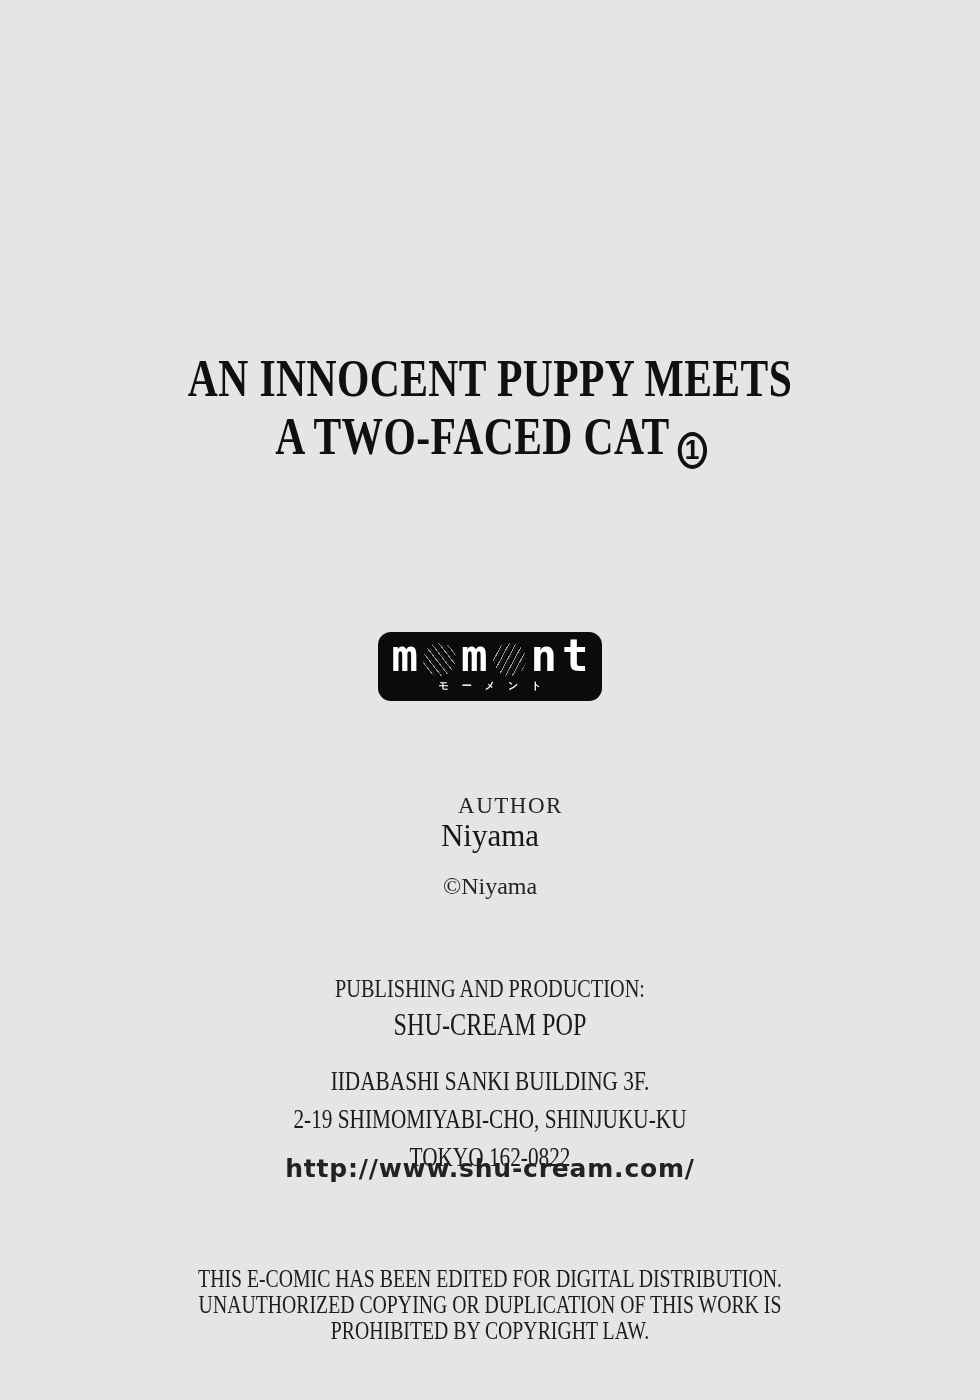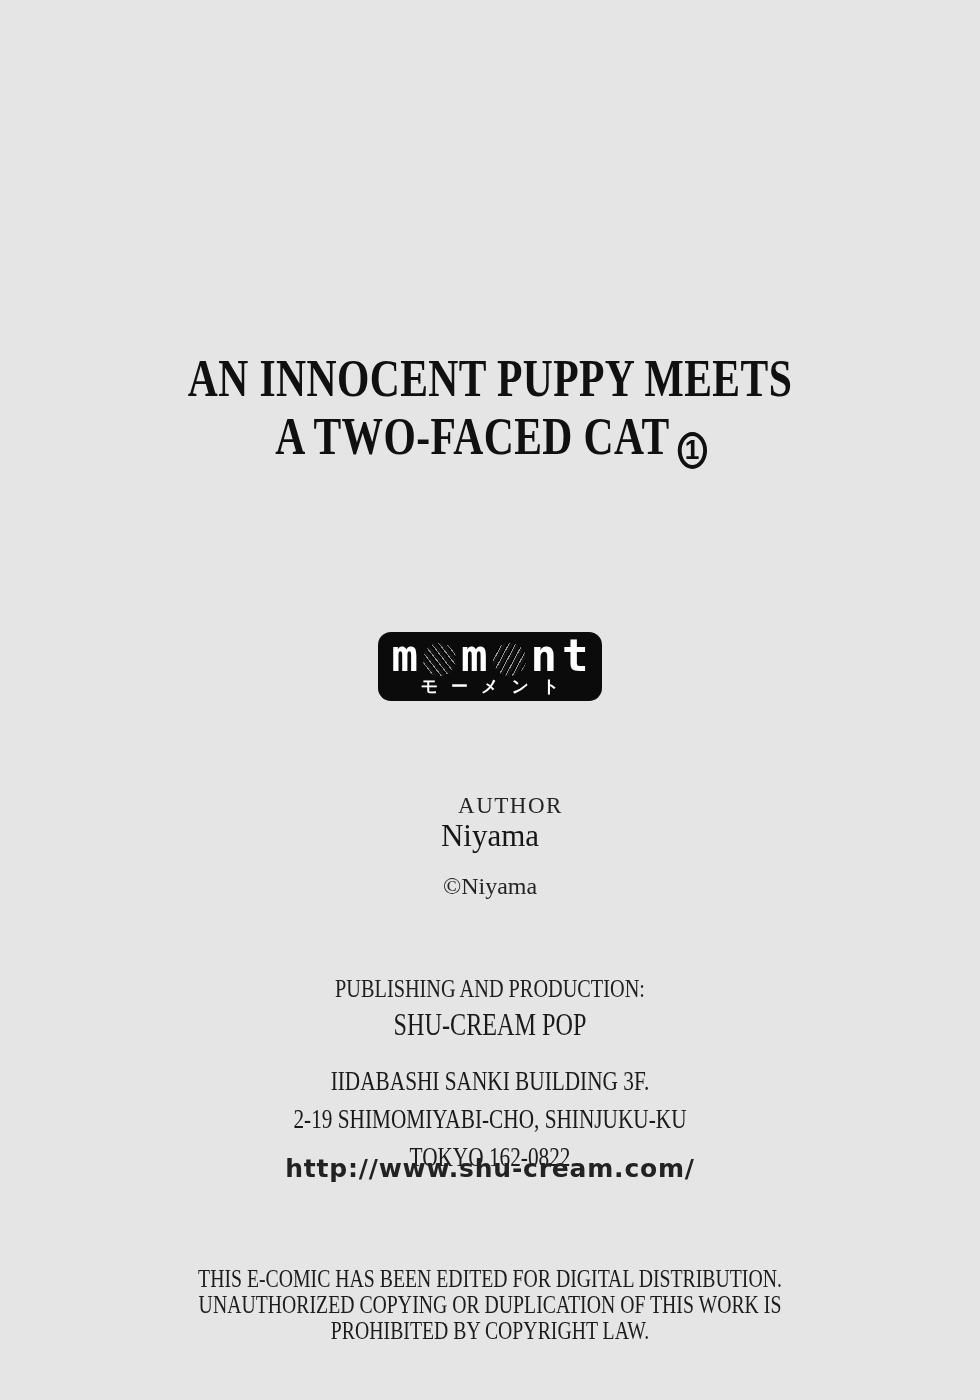--- a/index.html
+++ b/index.html
@@ -68,21 +68,21 @@
     width:33px; height:33px;
     border-radius:50%;
   }
   .logo-o { background:repeating-linear-gradient(52deg, #060606 0px, #060606 2px, #909090 2px, #909090 3px, #141414 3px, #141414 6px); }
   .logo-e { background:repeating-linear-gradient(118deg, #060606 0px, #060606 2px, #9a9a9a 2px, #9a9a9a 3px, #141414 3px, #141414 6px); }
   .logo-kana {
     margin-top:1px;
     color:#ffffff;
     font-family:"DejaVu Sans", sans-serif;
     font-weight:bold;
-    font-size:17px;
+    font-size:10px;
     line-height:16px;
     letter-spacing:13px;
     padding-left:13px; 
     white-space:nowrap;
   }
 
   
   .author-label { top:793px; font-size:23px; letter-spacing:1.5px; color:#242424;margin-left:41px; }
   .author-name  { top:818px; font-size:31px; color:#161616; }
   .copyright    { top:873px; font-size:24px; color:#242424; }

